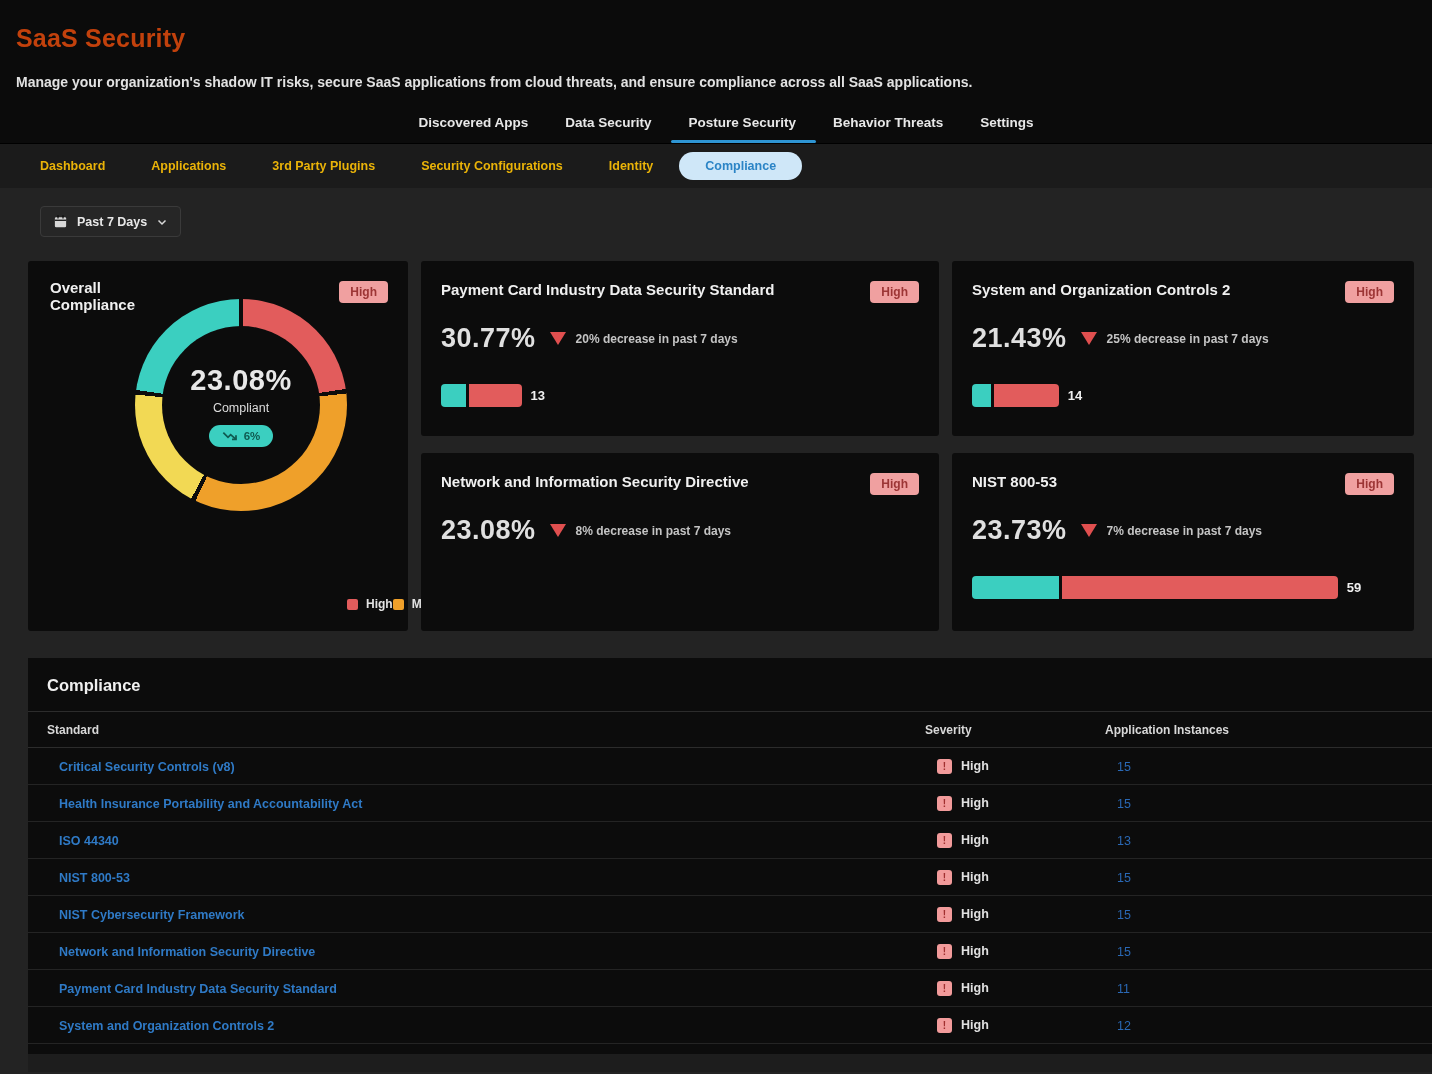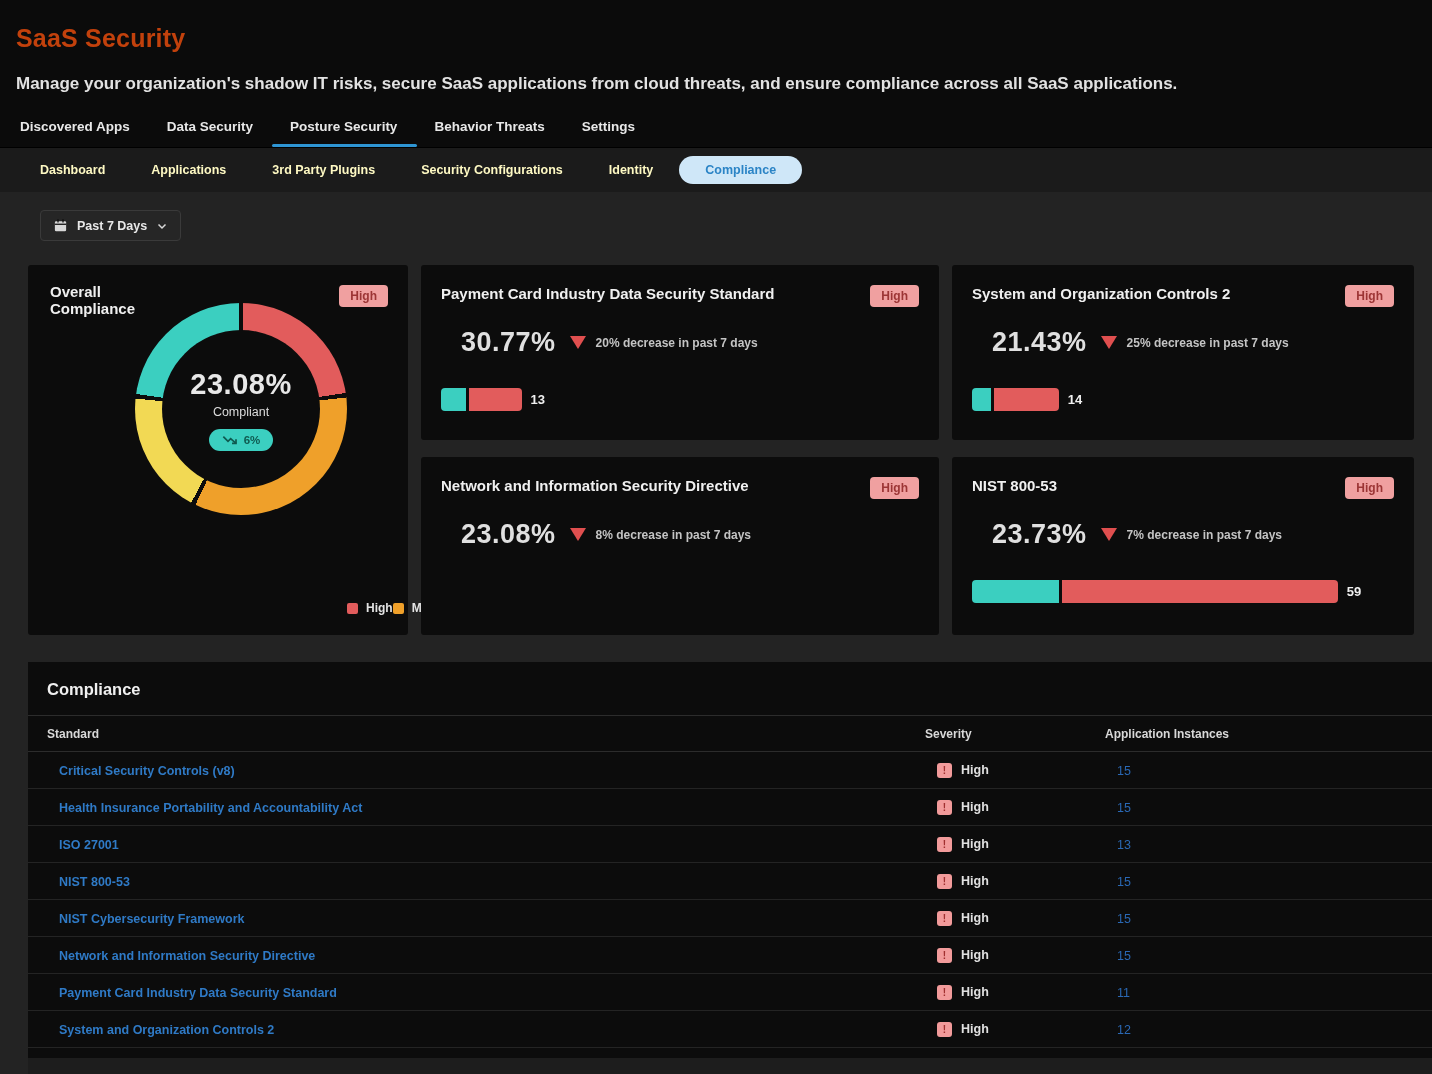--- a/index.html
+++ b/index.html
@@ -2,30 +2,30 @@
 <html><head>
 <meta charset="utf-8">
 <style>
   * { margin:0; padding:0; box-sizing:border-box; }
   html,body { width:1432px; height:1074px; overflow:hidden; background:#232323;
     font-family:"Liberation Sans", sans-serif; color:#e6e6e6; }
 
   
   .app-header { background:#0b0b0b; padding:24px 0 0 0; }
   .page-title { font-size:25px; font-weight:600; color:#c2410c; letter-spacing:.2px; padding-left:16px; }
-  .page-subtitle { margin-top:21px; padding-left:16px; font-size:17px; color:#e2e2e2; font-weight:600; }
-  .main-tabs { display:flex; gap:37px; margin-top:25px; padding-left:20px; }
+  .page-subtitle { margin-top:21px; padding-left:16px; font-size:14px; color:#e2e2e2; font-weight:600; }
+  .main-tabs { display:flex; gap:37px; margin-top:25px; padding-left:20px;justify-content:center; }
   .main-tab { position:relative; font-size:13.5px; font-weight:700; color:#e8e8e8; padding-bottom:13px; cursor:pointer; }
   .main-tab.active::after { content:""; position:absolute; left:-18px; right:-20px; bottom:0; height:3px;
     background:#2e95d3; border-radius:2px; }
 
   
   .sub-nav { background:#1b1b1b; height:45px; display:flex; align-items:center; gap:46px; padding-left:40px;
     border-top:1px solid #000; }
-  .sub-tab { font-size:12.5px; font-weight:700; color:#fef9c3; cursor:pointer; }
+  .sub-tab { font-size:12.5px; font-weight:700; color:#eab308; cursor:pointer; }
   .sub-tab.pill { background:#cfe7f8; color:#2b84c6; border-radius:999px; padding:7px 26px; margin-left:-20px; }
 
   
   .content { position:relative; height:886px; }
   .time-filter { display:inline-flex; align-items:center; gap:9px; margin:18px 0 0 40px; background:#262626;
     border:1px solid #3a3a3a; border-radius:4px; padding:7px 12px; cursor:pointer; }
   .time-filter-label { font-size:12.5px; font-weight:700; color:#e8e8e8; }
   .icon-svg { display:block; }
 
   
@@ -50,21 +50,21 @@
   .legend { display:flex; align-items:center; gap:0; margin-top:auto; padding-bottom:2px; }
   .legend-item { display:flex; align-items:center; gap:8px; cursor:pointer; }
   .legend-item + .legend-item { }
   .legend-item:last-child { margin-left:54px; }
   .legend-swatch { width:11px; height:11px; border-radius:2px; }
   .legend-label { font-size:12px; font-weight:700; color:#e3e3e3; }
 
   
   .std-card { padding:20px 20px; }
   .value-row { display:flex; align-items:center; gap:10px; margin-top:25px; }
-  .pct-value { font-size:27px; font-weight:600; color:#e0e0e0; letter-spacing:.5px;margin-left:20px; }
+  .pct-value { font-size:27px; font-weight:600; color:#e0e0e0; letter-spacing:.5px; }
   .tri-down { width:0; height:0; border-left:8px solid transparent; border-right:8px solid transparent;
     border-top:13px solid #e04f4f; margin-left:4px; }
   .trend-text { font-size:12px; font-weight:600; color:#c4c4c4; }
   .bar-row { display:flex; align-items:center; gap:9px; margin-top:30px; }
   .std-bar { display:flex; gap:3px; height:23px; }
   .bar-seg-teal { background:#3bcfc0; border-radius:4px 0 0 4px; }
   .bar-seg-red { flex:1; background:#e25c5c; border-radius:0 4px 4px 0; }
   .bar-count { font-size:13px; font-weight:700; color:#f0f0f0; }
 
   
@@ -251,21 +251,21 @@
         </div>
         <div class="trow">
           <div class="col-standard"><span class="std-link">Health Insurance Portability and Accountability Act</span></div>
           <div class="col-severity sev-cell">
             <span class="sev-icon">!</span>
             <span class="sev-label">High</span>
           </div>
           <div class="col-instances"><span class="inst-link">15</span></div>
         </div>
         <div class="trow">
-          <div class="col-standard"><span class="std-link">ISO 27001</span></div>
+          <div class="col-standard"><span class="std-link">ISO 44340</span></div>
           <div class="col-severity sev-cell">
             <span class="sev-icon">!</span>
             <span class="sev-label">High</span>
           </div>
           <div class="col-instances"><span class="inst-link">13</span></div>
         </div>
         <div class="trow">
           <div class="col-standard"><span class="std-link">NIST 800-53</span></div>
           <div class="col-severity sev-cell">
             <span class="sev-icon">!</span>

